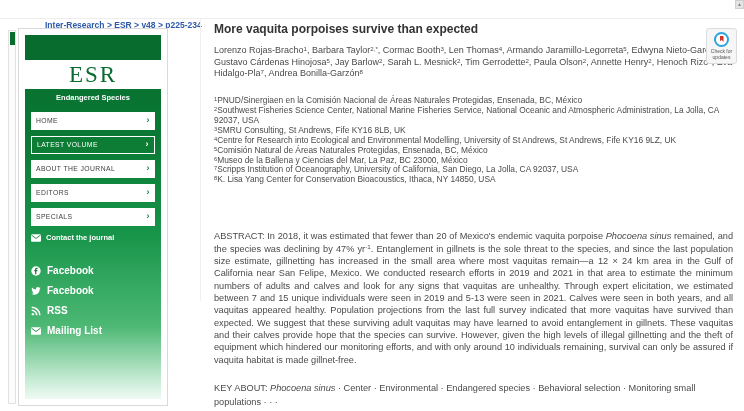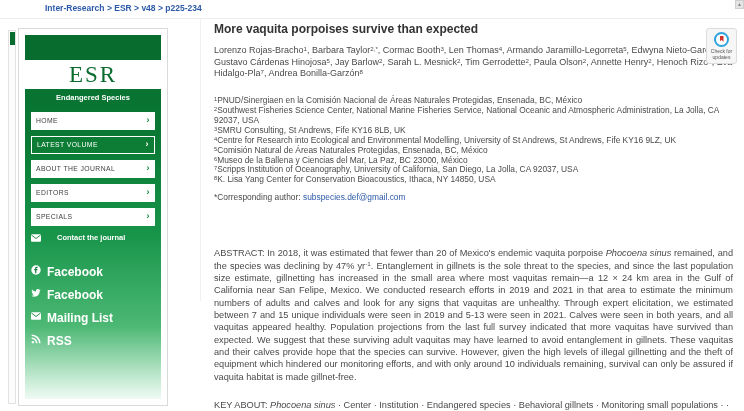--- a/index.html
+++ b/index.html
@@ -2,44 +2,44 @@
 <html><head>
 <meta charset="utf-8">
 <style>
   html,body{margin:0;padding:0;}
   body{
     width:744px;height:411px;position:relative;overflow:hidden;
     background:#ffffff;font-family:"Liberation Sans",sans-serif;color:#3f3f3f;
   }
   
   .topbar{position:absolute;top:0;left:0;right:0;height:18px;border-bottom:1px solid #ededed;background:#fff;}
-  .breadcrumb{position:absolute;left:45px;top:3px;font-size:8.5px;font-weight:bold;color:#2d5aa8;white-space:nowrap;}
+  .breadcrumb{position:absolute;left:45px;top:20px;font-size:8.5px;font-weight:bold;color:#2d5aa8;white-space:nowrap;}
   .bc-link{color:#2d5aa8;text-decoration:none;cursor:pointer;}
   .bc-sep{color:#2d5aa8;}
   .scroll-up{position:absolute;top:0;right:0;width:9px;height:9px;background:#e4e4e4;border:1px solid #cfcfcf;box-sizing:border-box;font-size:5px;color:#8a8a8a;line-height:7px;text-align:center;}
   
   .collapse-strip{position:absolute;left:8px;top:30px;width:8px;height:374px;background:#fcfcfc;border:1px solid #e2e2e2;box-sizing:border-box;}
   .collapse-handle{width:5px;height:13px;background:#076c2e;margin:1px auto 0;}
   
   .sidebar{position:absolute;left:18px;top:28px;width:150px;height:378px;background:#fff;border:1px solid #d9d9d9;box-sizing:border-box;padding:6px;}
   .sidebar-green{height:100%;box-sizing:border-box;
     background:linear-gradient(180deg,#076c2e 0%,#0b7a35 30%,#18954a 55%,#4cb874 80%,#c9ecd6 95%,#effaf3 100%);}
   .logo-top-band{height:25px;background:#076c2e;}
   .logo-white-band{height:29px;background:#ffffff;display:flex;align-items:center;justify-content:center;}
   .logo-acronym{font-family:"Liberation Serif",serif;font-size:23px;color:#0a6b2f;letter-spacing:2px;}
   .journal-name{text-align:center;color:#fff;font-weight:bold;font-size:7.5px;line-height:1.3;padding-top:4px;}
   .menu{margin-top:9px;padding:0 6px;}
   .menu-item{height:18px;background:#fff;margin-bottom:6px;display:flex;align-items:center;justify-content:space-between;
     padding:0 5px;font-size:6.8px;letter-spacing:.4px;color:#3d3d3d;cursor:pointer;box-sizing:border-box;}
   .menu-item .menu-arrow{color:#0e8a3e;font-weight:bold;font-size:9px;line-height:1;}
   .menu-item.active{background:#0d7d36;border:1px solid #fff;color:#fff;}
   .menu-item.active .menu-arrow{color:#fff;}
-  .contact-row{margin:7px 6px 0;color:#fff;font-size:7.5px;font-weight:bold;display:flex;align-items:center;gap:16px;cursor:pointer;}
+  .contact-row{margin:7px 6px 0;color:#fff;font-size:7.5px;font-weight:bold;display:flex;align-items:center;gap:5px;cursor:pointer;}
   .social{margin:22px 6px 0;}
-  .social-item{display:flex;align-items:flex-start;gap:6px;color:#fff;font-size:12px;font-weight:bold;margin-bottom:9px;cursor:pointer;}
+  .social-item{display:flex;align-items:flex-end;gap:6px;color:#fff;font-size:10px;font-weight:bold;margin-bottom:9px;cursor:pointer;}
   .icon{display:inline-flex;width:10px;height:10px;align-items:center;justify-content:center;flex:0 0 auto;}
   
   .main{position:absolute;left:200px;top:18px;width:544px;height:283px;box-sizing:border-box;
     padding:0 11px 0 13px;border-left:1px solid #f0f0f0;}
   .article-title{margin-top:4px;font-size:12px;font-weight:bold;color:#333;}
   .authors{margin-top:9px;font-size:9px;color:#4a4a4a;line-height:1.3;}
   sup{font-size:68%;position:relative;top:-.35em;vertical-align:baseline;line-height:0;}
   .affiliations{margin-top:16px;font-size:8.4px;line-height:1.18;color:#4a4a4a;}
   .corresponding{margin-top:7px;font-size:8.4px;color:#4a4a4a;}
   .email-link{color:#2d5aa8;text-decoration:none;cursor:pointer;}
@@ -117,57 +117,56 @@
         <div class="social-item">
           <span class="icon">
             <svg viewBox="0 0 16 16" width="10" height="10" fill="#fff">
               <path d="M15.5 3.2c-.55.24-1.13.4-1.74.48.63-.37 1.1-.96 1.33-1.67-.59.35-1.24.6-1.93.74A3.06 3.06 0 0 0 7.9 5.54 8.68 8.68 0 0 1 1.6 2.35a3.06 3.06 0 0 0 .95 4.08c-.5-.02-.97-.15-1.38-.38v.04c0 1.48 1.05 2.72 2.45 3-.26.07-.53.11-.8.11-.2 0-.39-.02-.58-.06.39 1.22 1.52 2.1 2.86 2.13A6.14 6.14 0 0 1 .5 12.54a8.66 8.66 0 0 0 4.7 1.38c5.64 0 8.73-4.68 8.73-8.73v-.4c.6-.43 1.12-.97 1.57-1.59z"></path>
             </svg>
           </span>
           <span>Facebook</span>
         </div>
         <div class="social-item">
           <span class="icon">
-            <svg viewBox="0 0 16 12" width="10" height="8">
-              <rect width="16" height="12" rx="1.5" fill="#fff"></rect>
-              <path d="M.6 1.2 8 6.8l7.4-5.6" fill="none" stroke="#0d7d36" stroke-width="1.4"></path>
-            </svg>
-          </span>
-          <span>Mailing List</span>
-        </div>
-        <div class="social-item">
-          <span class="icon">
             <svg viewBox="0 0 16 16" width="10" height="10" fill="#fff">
               <circle cx="3" cy="13" r="1.9"></circle>
               <path d="M1.1 5.5a9.4 9.4 0 0 1 9.4 9.4H7.9a6.8 6.8 0 0 0-6.8-6.8z"></path>
               <path d="M1.1.7A14.2 14.2 0 0 1 15.3 14.9h-2.5A11.7 11.7 0 0 0 1.1 3.2z"></path>
             </svg>
           </span>
           <span>RSS</span>
+        </div>
+        <div class="social-item">
+          <span class="icon">
+            <svg viewBox="0 0 16 12" width="10" height="8">
+              <rect width="16" height="12" rx="1.5" fill="#fff"></rect>
+              <path d="M.6 1.2 8 6.8l7.4-5.6" fill="none" stroke="#0d7d36" stroke-width="1.4"></path>
+            </svg>
+          </span>
+          <span>Mailing List</span>
         </div>
       </div>
   </div>
 </aside>
 
 <main class="main">
   <h1 class="article-title">More vaquita porpoises survive than expected</h1>
   <p class="authors"><span>Lorenzo Rojas-Bracho<sup>1</sup></span>, <span>Barbara Taylor<sup>2,*</sup></span>, <span>Cormac Booth<sup>3</sup></span>, <span>Len Thomas<sup>4</sup></span>, <span>Armando Jaramillo-Legorreta<sup>5</sup></span>, <span>Edwyna Nieto-García<sup>5</sup></span>, <span>Gustavo Cárdenas Hinojosa<sup>5</sup></span>, <span>Jay Barlow<sup>2</sup></span>, <span>Sarah L. Mesnick<sup>2</sup></span>, <span>Tim Gerrodette<sup>2</sup></span>, <span>Paula Olson<sup>2</sup></span>, <span>Annette Henry<sup>2</sup></span>, <span>Henoch Rizo<sup>6</sup></span>, <span>Eva Hidalgo-Pla<sup>7</sup></span>, <span>Andrea Bonilla-Garzón<sup>8</sup></span></p>
   <div class="affiliations">
       <div><sup>1</sup>PNUD/Sinergiaen en la Comisión Nacional de Áreas Naturales Protegidas, Ensenada, BC, México</div>
       <div><sup>2</sup>Southwest Fisheries Science Center, National Marine Fisheries Service, National Oceanic and Atmospheric Administration, La Jolla, CA 92037, USA</div>
       <div><sup>3</sup>SMRU Consulting, St Andrews, Fife KY16 8LB, UK</div>
       <div><sup>4</sup>Centre for Research into Ecological and Environmental Modelling, University of St Andrews, St Andrews, Fife KY16 9LZ, UK</div>
       <div><sup>5</sup>Comisión Natural de Áreas Naturales Protegidas, Ensenada, BC, México</div>
       <div><sup>6</sup>Museo de la Ballena y Ciencias del Mar, La Paz, BC 23000, México</div>
       <div><sup>7</sup>Scripps Institution of Oceanography, University of California, San Diego, La Jolla, CA 92037, USA</div>
       <div><sup>8</sup>K. Lisa Yang Center for Conservation Bioacoustics, Ithaca, NY 14850, USA</div>
     </div>
-  <p class="corresponding">*Corresponding author: <a class="email-link">subspecies.def@gmail.com</a></p>
   <p class="abstract"><span>ABSTRACT: In 2018, it was estimated that fewer than 20 of Mexico's endemic vaquita porpoise </span><i>Phocoena sinus</i><span> remained, and the species was declining by 47% yr</span><sup>-1</sup><span>. Entanglement in gillnets is the sole threat to the species, and since the last population size estimate, gillnetting has increased in the small area where most vaquitas remain—a 12 × 24 km area in the Gulf of California near San Felipe, Mexico. We conducted research efforts in 2019 and 2021 in that area to estimate the minimum numbers of adults and calves and look for any signs that vaquitas are unhealthy. Through expert elicitation, we estimated between 7 and 15 unique individuals were seen in 2019 and 5-13 were seen in 2021. Calves were seen in both years, and all vaquitas appeared healthy. Population projections from the last full survey indicated that more vaquitas have survived than expected. We suggest that these surviving adult vaquitas may have learned to avoid entanglement in gillnets. These vaquitas and their calves provide hope that the species can survive. However, given the high levels of illegal gillnetting and the theft of equipment which hindered our monitoring efforts, and with only around 10 individuals remaining, survival can only be assured if vaquita habitat is made gillnet-free.</span></p>
-  <p class="keywords"><span>KEY ABOUT: </span><i>Phocoena sinus</i> · <span>Center</span> · <span>Institution</span> · <span>Endangered species</span> · <span>Behavioral gillnets</span> · <span>Monitoring small populations</span> ·  ·  · </p>
+  <p class="keywords"><span>KEY ABOUT: </span><i>Phocoena sinus</i> · <span>Center</span> · <span>Environmental</span> · <span>Endangered species</span> · <span>Behavioral selection</span> · <span>Monitoring small populations</span> ·  ·  · </p>
 
 </main>
 
 <div class="crossmark">
   <div class="cm-circle">
     <div class="cm-bookmark"></div>
   </div>
   <div class="cm-label">
     <div>Check for</div>
     <div>updates</div>

